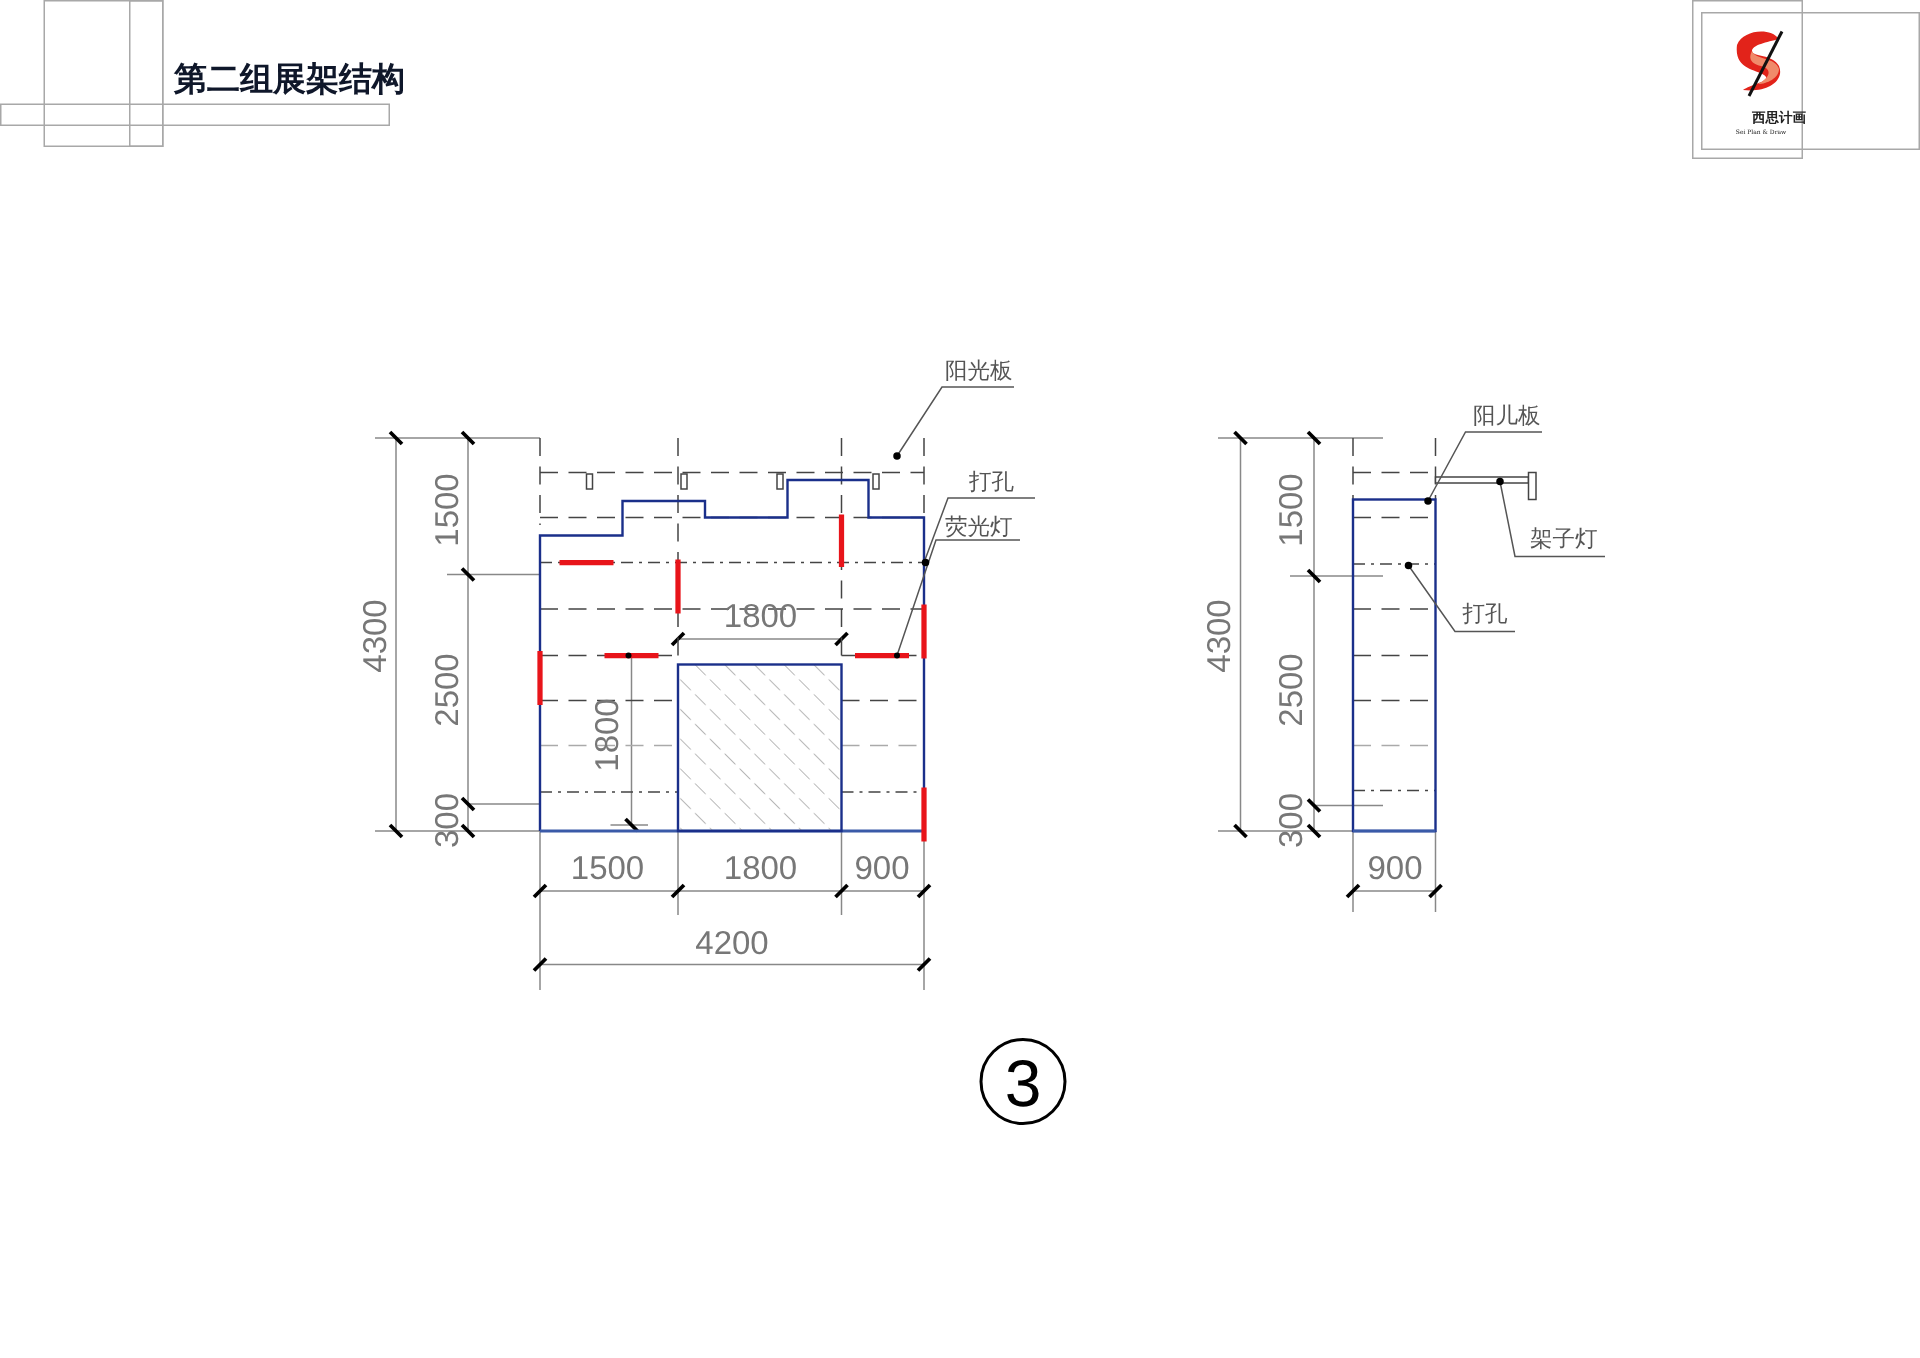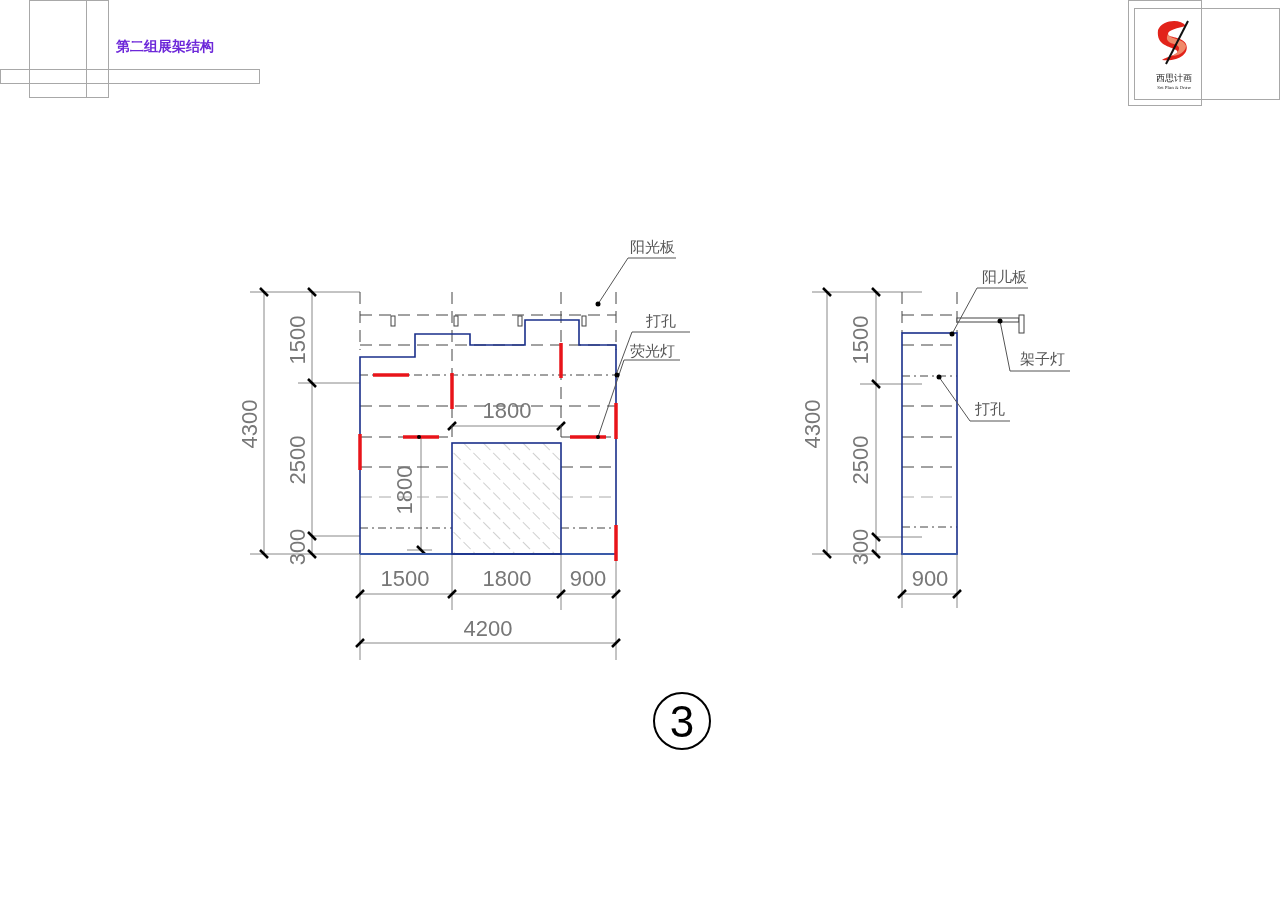--- a/index.html
+++ b/index.html
@@ -1,20 +1,20 @@
 <!DOCTYPE html>
 <html><head>
 <meta charset="utf-8">
 <style>
   html, body { margin:0; padding:0; background:#ffffff; }
   body { width:1280px; height:905px; position:relative; overflow:hidden; font-family:"DejaVu Sans", sans-serif; }
   .abs { position:absolute; }
   .frame-line { position:absolute; border:1px solid #a8a8a8; box-sizing:border-box; }
-  .title { position:absolute; left:116px; top:38px; font-family:"DejaVu Serif", serif; font-size:14px; color:#6d28d9; font-weight:bold; letter-spacing:0px; }
-  .logo-cn { position:absolute; left:1144px; top:72px; width:60px; text-align:center; font-size:9px; font-weight:normal; color:#222; }
+  .title { position:absolute; left:116px; top:38px; font-family:"DejaVu Serif", serif; font-size:22px; color:#0f172a; font-weight:bold; letter-spacing:0px; }
+  .logo-cn { position:absolute; left:1144px; top:72px; width:60px; text-align:right; font-size:9px; font-weight:bold; color:#222; }
   .logo-en { position:absolute; left:1144px; top:85px; width:60px; text-align:center; font-size:4px; color:#222; font-family:"DejaVu Serif", serif; }
   svg text { font-family:"Liberation Sans", sans-serif; }
   .dim { fill:#777; font-size:22px; font-family:"Liberation Sans", sans-serif; }
   .cn { fill:#555; font-size:15px; font-family:"DejaVu Sans", sans-serif; }
 </style>
 </head>
 <body>
 
 <div class="frame-line" style="left:29px;top:0;width:80px;height:98px;"></div>
 <div class="frame-line" style="left:86px;top:0;width:23px;height:98px;"></div>

